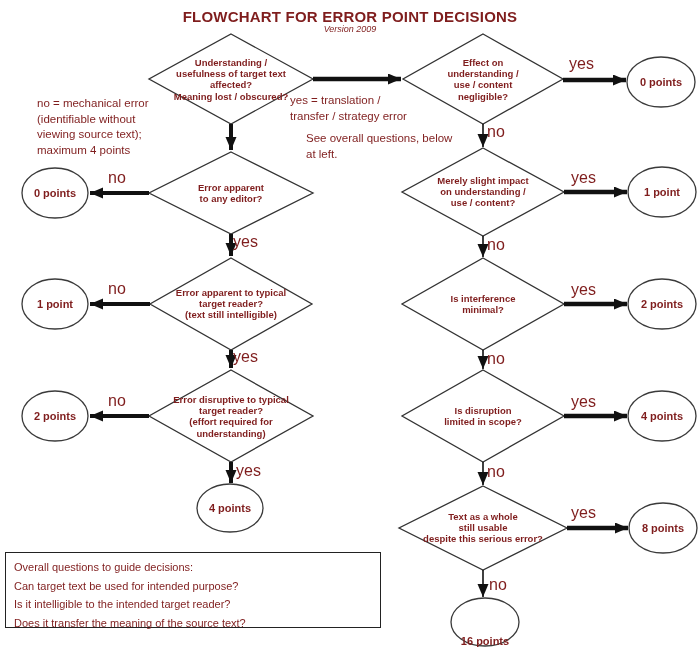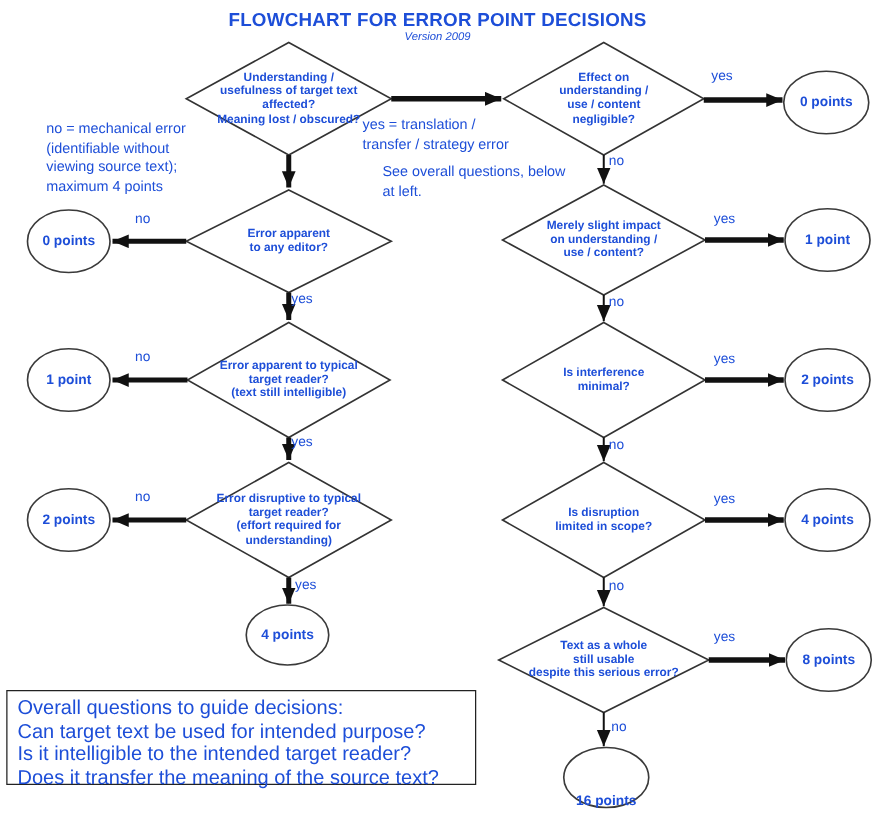--- a/index.html
+++ b/index.html
@@ -1,36 +1,36 @@
 <!DOCTYPE html>
 <html><head>
 <meta charset="utf-8">
 <style>
   html,body{margin:0;padding:0;background:#fff;}
   #canvas{
     position:relative;width:700px;height:651px;background:#fff;overflow:hidden;
-    font-family:"Liberation Sans",sans-serif;color:#1d4ed8;
+    font-family:"Liberation Sans",sans-serif;color:#7f1d1d;
   }
   .abs{position:absolute;}
   .pre{white-space:pre-line;}
   .title{left:0;top:8px;width:700px;text-align:center;font-size:15px;font-weight:bold;letter-spacing:.2px;}
   .version{left:0;top:24px;width:700px;text-align:center;font-size:9px;font-weight:normal;font-style:italic;}
   .node-label{
     transform:translate(-50%,-50%);width:172px;text-align:center;
     font-size:9.5px;font-weight:bold;line-height:1.18;
   }
   .result-label{
     transform:translate(-50%,-50%);width:90px;text-align:center;
     font-size:11px;font-weight:bold;
   }
-  .edge-label{font-size:11px;font-weight:normal;line-height:1;}
+  .edge-label{font-size:16px;font-weight:normal;line-height:1;}
   .note{font-size:11.5px;font-weight:normal;line-height:15.5px;}
   .overall-box{
     left:5px;top:552px;width:366px;height:64px;border:1.5px solid #222;
-    padding:5px 0 5px 8px;font-size:16px;line-height:18.5px;font-weight:normal;
+    padding:5px 0 5px 8px;font-size:11px;line-height:18.5px;font-weight:normal;
   }
   svg{position:absolute;left:0;top:0;}
 </style>
 </head>
 <body>
 
 <div id="canvas">
 
   <svg width="700" height="651" viewBox="0 0 700 651">
     <defs>

